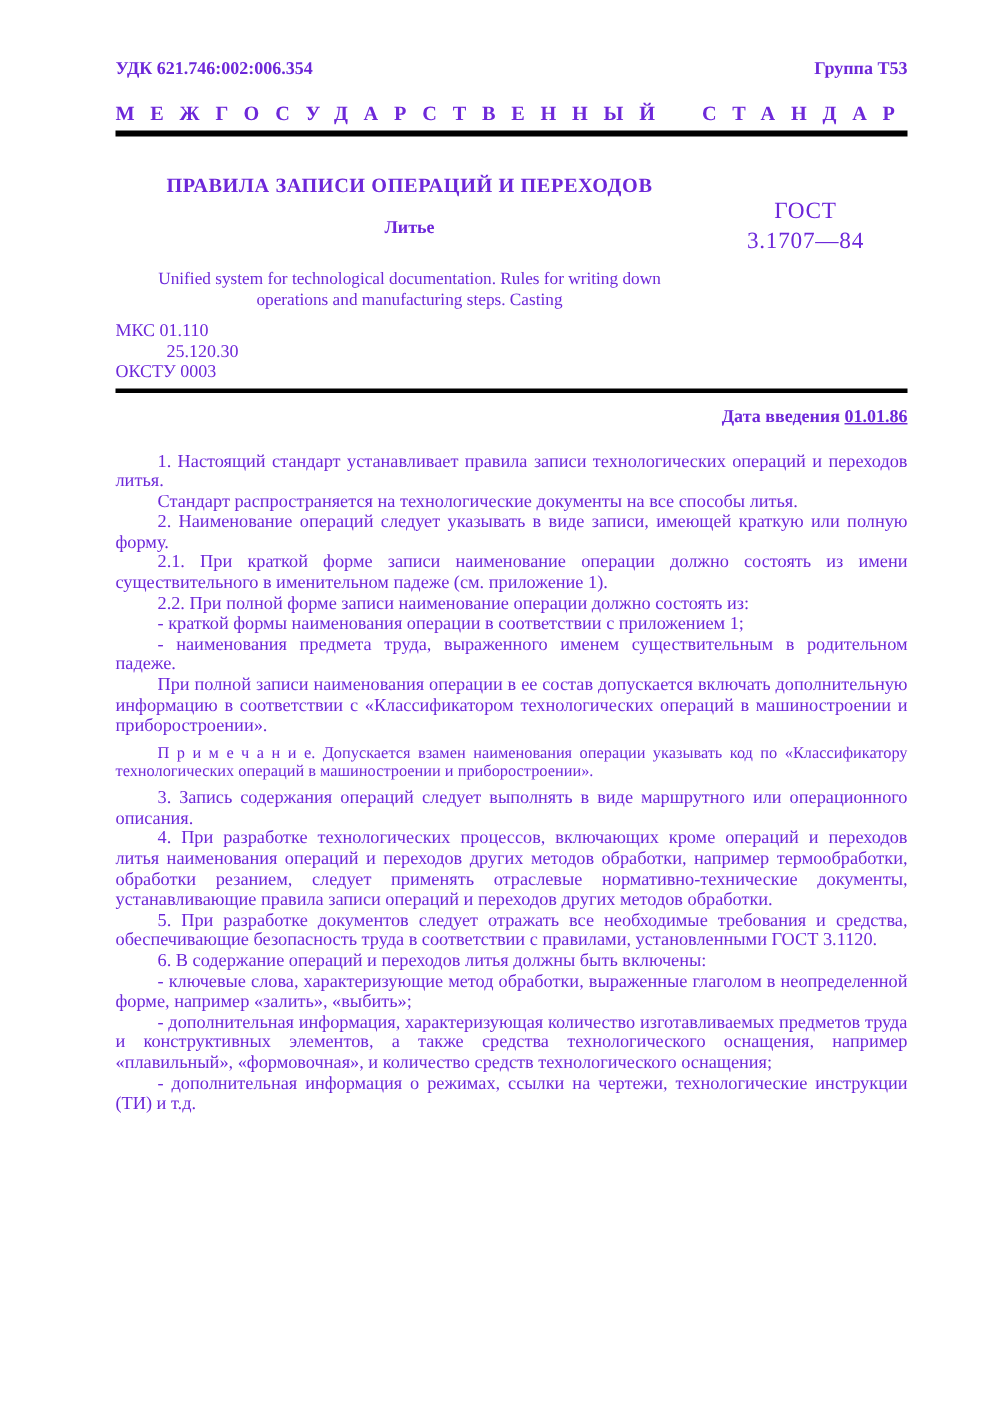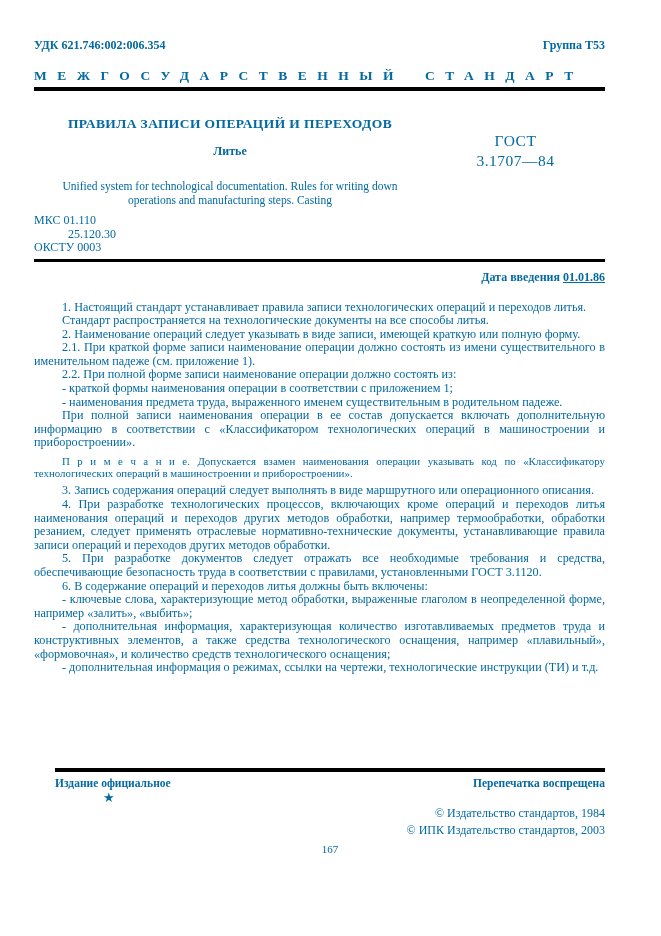--- a/index.html
+++ b/index.html
@@ -2,23 +2,23 @@
 <html><head>
 <meta charset="utf-8">
 <style>
   html, body { margin: 0; padding: 0; background: #ffffff; }
   .page {
     position: relative;
     width: 661px;
     height: 936px;
     background: #ffffff;
     box-sizing: border-box;
-    padding: 38px 56px 0 34px;
+    padding: 38px 56px 0 77px;
     font-family: "Liberation Serif", "DejaVu Serif", serif;
-    color: #0369a1;
+    color: #6d28d9;
     overflow: hidden;
   }
   
   .hdr-row { display: flex; justify-content: space-between; font-weight: bold; font-size: 12px; }
   .standard-line {
     margin-top: 15px;
     font-weight: bold;
     font-size: 13.5px;
     letter-spacing: 10.5px;
     word-spacing: 7px;
@@ -118,27 +118,14 @@
     <p class="para note">П р и м е ч а н и е. Допускается взамен наименования операции указывать код по «Классификатору технологических операций в машиностроении и приборостроении».</p>
     <p class="para">3. Запись содержания операций следует выполнять в виде маршрутного или операционного описания.</p>
     <p class="para">4. При разработке технологических процессов, включающих кроме операций и переходов литья наименования операций и переходов других методов обработки, например термообработки, обработки резанием, следует применять отраслевые нормативно-технические документы, устанавливающие правила записи операций и переходов других методов обработки.</p>
     <p class="para">5. При разработке документов следует отражать все необходимые требования и средства, обеспечивающие безопасность труда в соответствии с правилами, установленными ГОСТ 3.1120.</p>
     <p class="para">6. В содержание операций и переходов литья должны быть включены:</p>
     <p class="para">- ключевые слова, характеризующие метод обработки, выраженные глаголом в неопределенной форме, например «залить», «выбить»;</p>
     <p class="para">- дополнительная информация, характеризующая количество изготавливаемых предметов труда и конструктивных элементов, а также средства технологического оснащения, например «плавильный», «формовочная», и количество средств технологического оснащения;</p>
     <p class="para">- дополнительная информация о режимах, ссылки на чертежи, технологические инструкции (ТИ) и т.д.</p>
   </div>
 
-  <div class="footer">
-    <div class="footer-rule"></div>
-    <div class="footer-top">
-      <span>Издание официальное</span>
-      <span>Перепечатка воспрещена</span>
-    </div>
-    <div class="star">★</div>
-    <div class="copyrights">
-      <div>© Издательство стандартов, 1984</div>
-      <div>© ИПК Издательство стандартов, 2003</div>
-    </div>
-    <div class="page-num">167</div>
-  </div>
 
 </div>
 
 </body></html>

